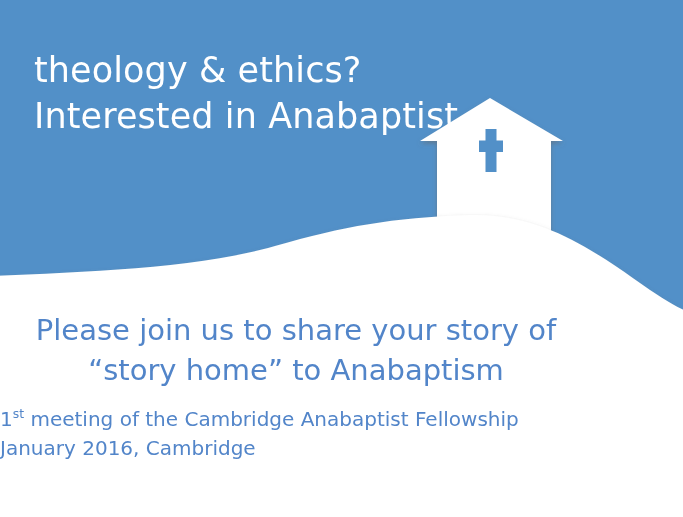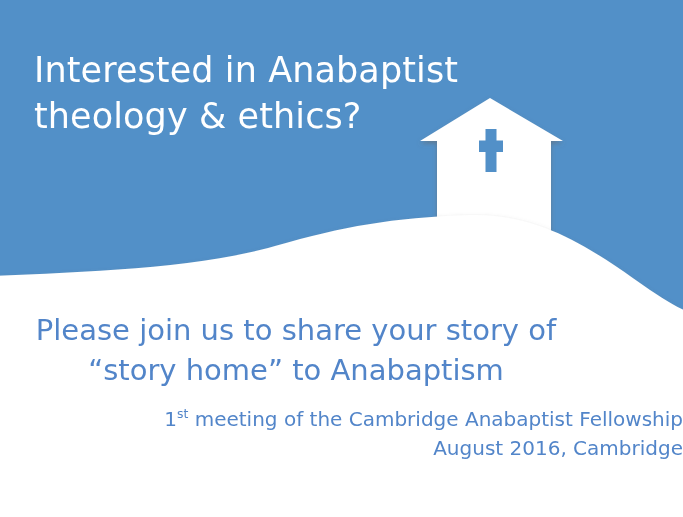--- a/index.html
+++ b/index.html
@@ -59,21 +59,21 @@
   }
   .subhead .sh-line {
     display: block;
     white-space: nowrap;
   }
   .details {
     position: absolute;
     left: 0;
     top: 405px;
     width: 683px;
-    text-align: right;
+    text-align: left;
     color: #5285C9;
     font-size: 20px;
     line-height: 1.45;
     font-weight: 400;
   }
   .details .dt-line {
     display: block;
     white-space: nowrap;
   }
   .details sup {
@@ -115,28 +115,28 @@
                  C 545 213, 600 255, 650 290
                  C 668 302, 680 309, 693 314
                  L693 527 Z" fill="#ffffff"></path>
       </g>
     </g>
   </svg>
 
   <div class="content">
 
     <div class="headline">
+      <span class="hl-line">theology &amp; ethics?</span>
       <span class="hl-line">Interested in Anabaptist</span>
-      <span class="hl-line">theology &amp; ethics?</span>
     </div>
 
     <div class="subhead">
       <span class="sh-line">Please join us to share your story of</span>
       <span class="sh-line">“story home” to Anabaptism</span>
     </div>
 
     <div class="details">
       <span class="dt-line"><span>1</span><sup>st</sup><span> meeting of the Cambridge Anabaptist Fellowship</span></span>
-      <span class="dt-line">August 2016, Cambridge</span>
+      <span class="dt-line">January 2016, Cambridge</span>
     </div>
 
   </div>
 </div>
 
 </body></html>

